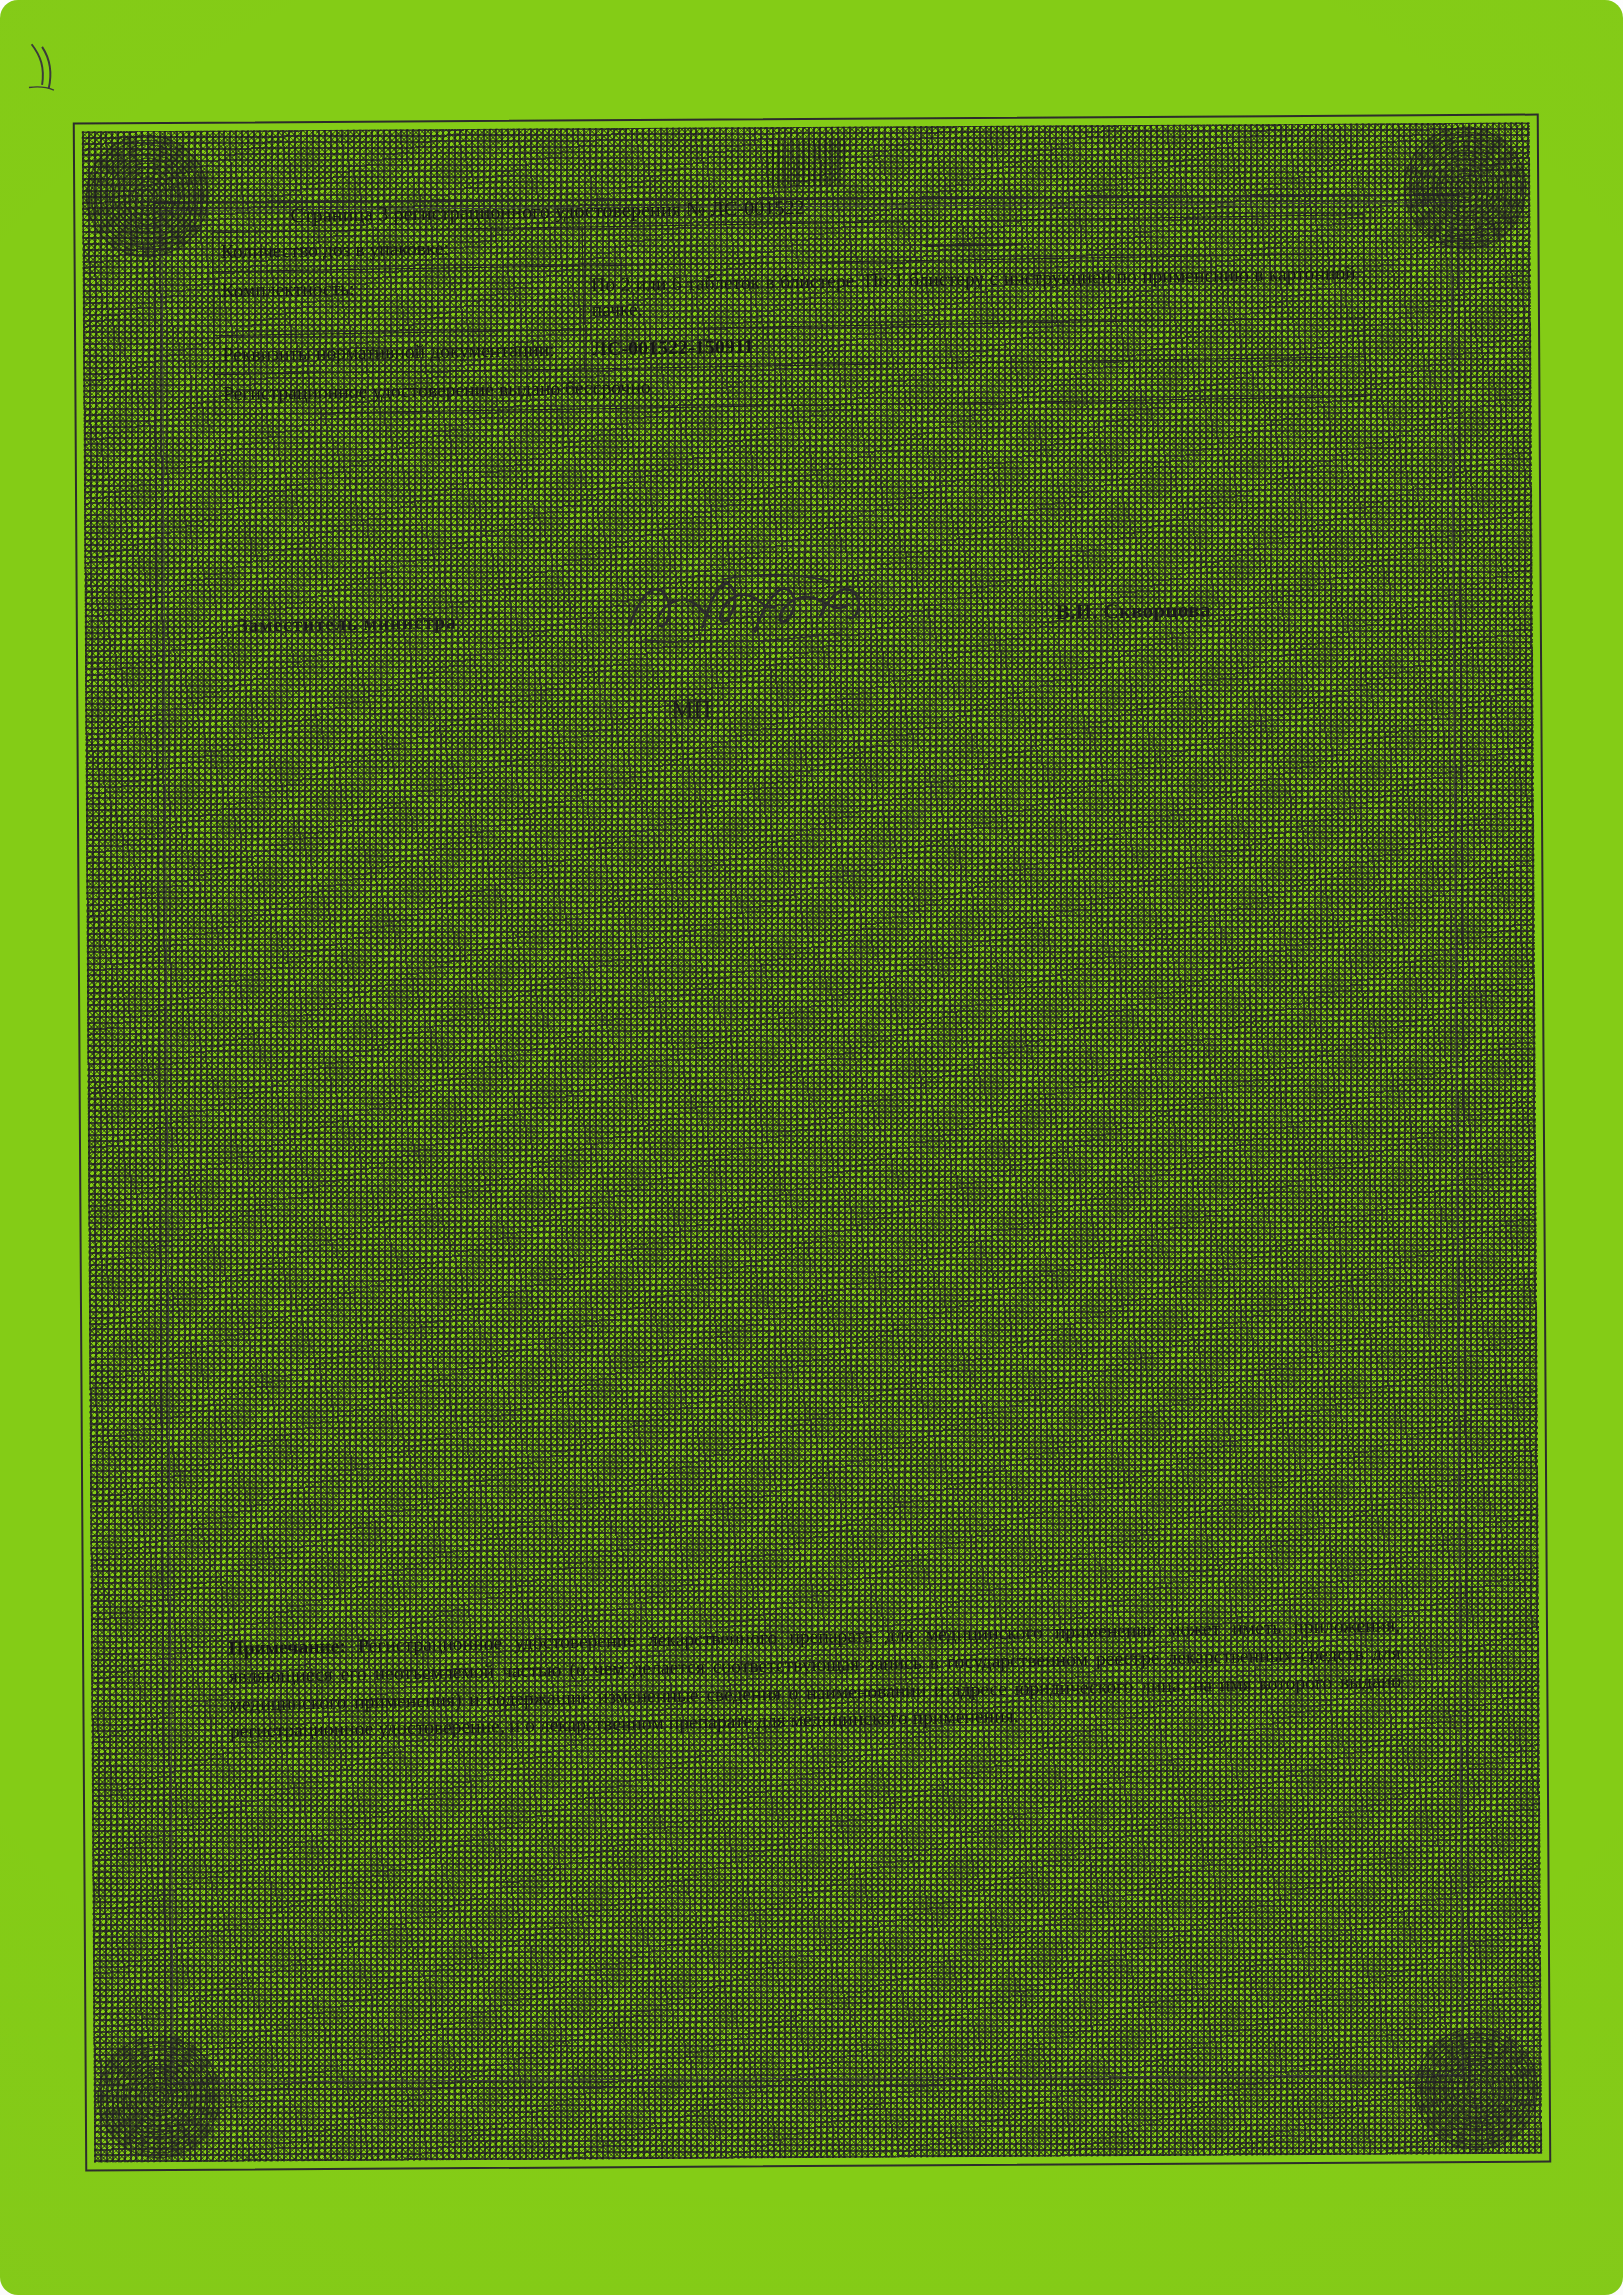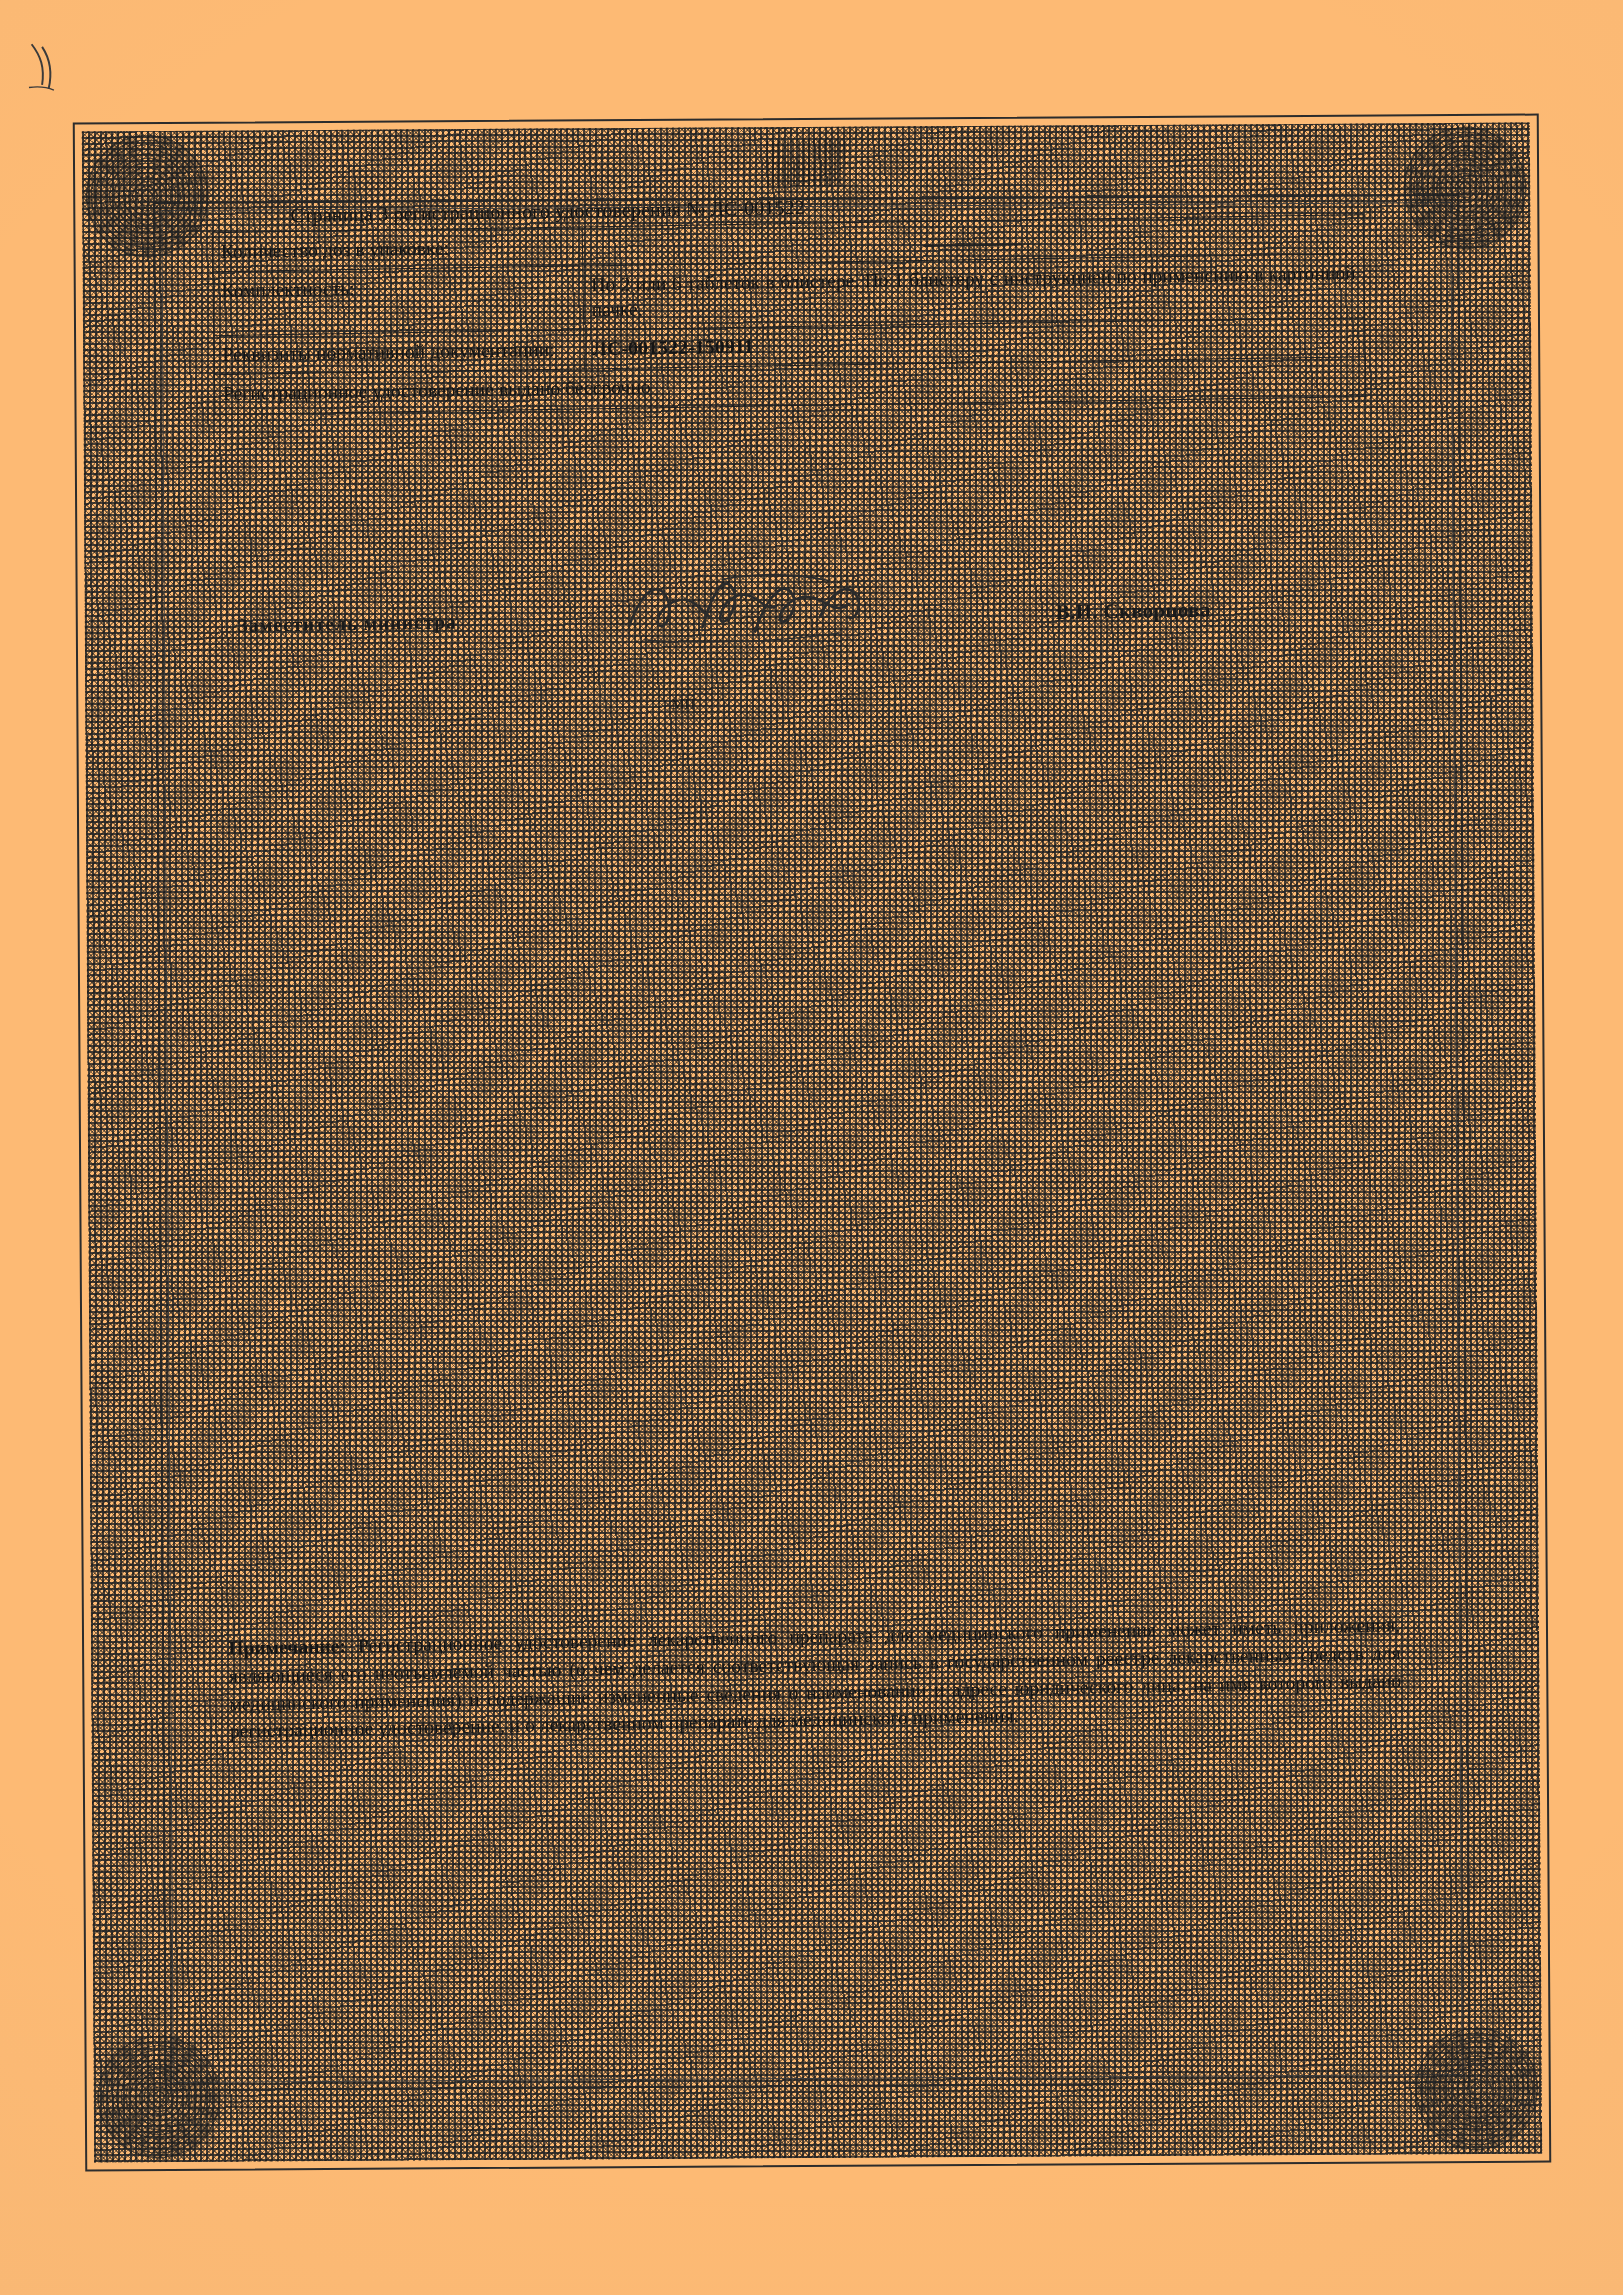--- a/index.html
+++ b/index.html
@@ -13,22 +13,23 @@
     position: relative;
     font-family: "Liberation Serif", serif;
     color: #1a1a1a;
     overflow: hidden;
   }
 
   
   #scan {
     position: absolute;
     inset: 0;
-    background: #fdba74;
+    background: #84cc16;
     filter: none;
+    border-radius: 18px;
   }
 
   
   .scan-tint {
     position: absolute;
     inset: 0;
     background:
       radial-gradient(ellipse 120% 90% at 50% 45%, rgba(255,255,255,0) 55%, rgba(120,120,120,0.07) 100%);
     pointer-events: none;
   }
@@ -223,21 +224,21 @@
     left: 838px;
     top: 77px;
     font-size: 21px;
     font-weight: bold;
     letter-spacing: 0.3px;
   }
   .mp-label {
     position: absolute;
     left: 452px;
     top: 167px;
-    font-size: 15px;
+    font-size: 25px;
     text-align: right;
   }
   .sign-scribble {
     position: absolute;
     left: 406px;
     top: 33px;
     width: 275px;
     height: 92px;
     color: #2b2b2b;
   }

